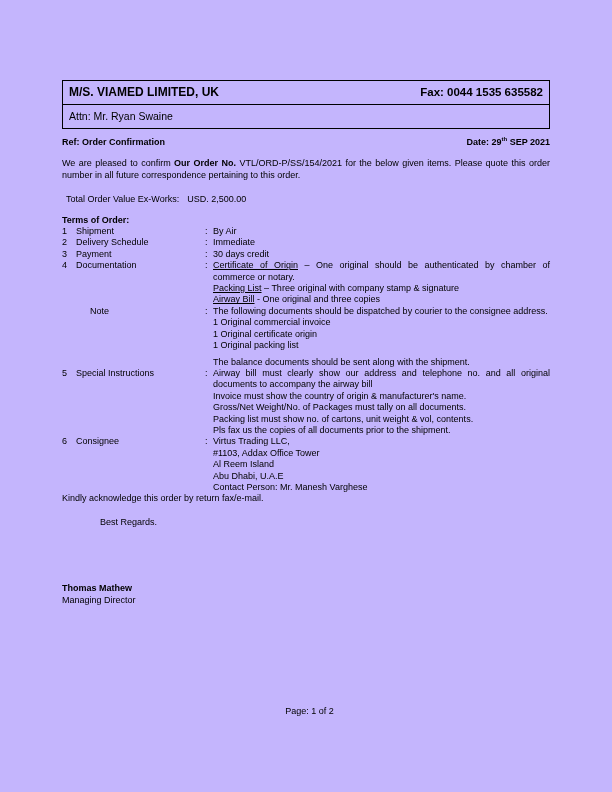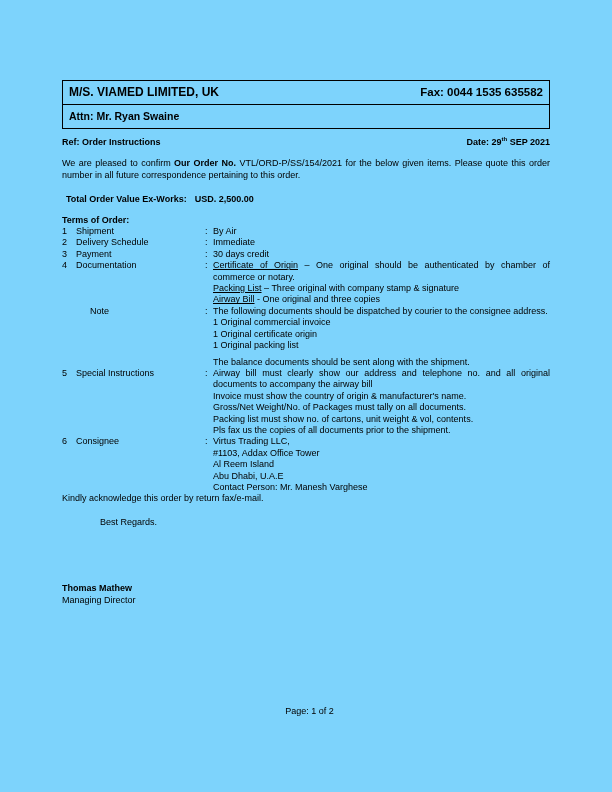--- a/index.html
+++ b/index.html
@@ -1,37 +1,37 @@
 <!DOCTYPE html>
 <html><head>
 <meta charset="utf-8">
 <style>
   * { box-sizing: border-box; }
   html, body { margin: 0; padding: 0; background: #ffffff; }
   .page {
-    width: 612px; height: 792px; margin: 0 auto; background: #7dd3fc;
+    width: 612px; height: 792px; margin: 0 auto; background: #c4b5fd;
     font-family: "Liberation Sans", sans-serif;
     font-size: 9px; line-height: 11.4px; color: #000;
     position: relative; padding: 80px 62px 0 62px;
   }
   
   .hdr { border: 1.5px solid #000; }
   .hdr-row { display: flex; justify-content: space-between; align-items: baseline; padding: 4px 6px; line-height: 15px; }
   .hdr-row + .hdr-row { border-top: 1.5px solid #000; }
   .hdr-company { font-weight: bold; font-size: 12px; }
   .hdr-fax { font-weight: bold; font-size: 11.5px; }
-  .hdr-attn { font-weight: bold; font-size: 10.5px; }
+  .hdr-attn { font-weight: normal; font-size: 10.5px; }
   .hdr-order-label { font-weight: bold; font-size: 10px; }
   .hdr-order-value { font-size: 9.5px; }
   
   .ref-row { display: flex; justify-content: space-between; margin-top: 8px; font-weight: bold; }
   .ref-row sup { font-size: 6px; vertical-align: super; line-height: 0; }
   
   .intro { margin: 10px 0 0 0; text-align: justify; }
-  .total { margin: 13px 0 0 0; font-weight: bold; padding-left: 4px; }
+  .total { margin: 13px 0 0 0; font-weight: normal; padding-left: 4px; }
   .total .total-value { margin-left: 8px; }
   .terms-heading { margin: 9px 0 0 0; font-weight: bold; }
   .terms { margin-top: 0; }
   
   .trow { display: grid; grid-template-columns: 14px 129px 8px 1fr; align-items: start; }
   .tcontent { text-align: justify; }
   .note-label { padding-left: 14px; }
   .u { text-decoration: underline; }
   .balance-line { margin-top: 5px; }
   .ack { }
@@ -50,21 +50,21 @@
     <div class="hdr-row">
       <span class="hdr-company">M/S. VIAMED LIMITED, UK</span>
       <span class="hdr-fax">Fax: 0044 1535 635582</span>
     </div>
     <div class="hdr-row">
       <span class="hdr-attn">Attn: Mr. Ryan Swaine</span>
     </div>
   </div>
 
   <div class="ref-row">
-    <span>Ref: Order Instructions</span>
+    <span>Ref: Order Confirmation</span>
     <span><span>Date: 29</span><sup>th</sup><span> SEP 2021</span></span>
   </div>
 
   <p class="intro"><span>We are pleased to confirm </span><b>Our Order No.</b><span> VTL/ORD-P/SS/154/2021 for the below given items. Please quote this order number in all future correspondence pertaining to this order.</span></p>
 
   <p class="total"><span>Total Order Value Ex-Works:</span><span class="total-value">USD. 2,500.00</span></p>
 
   <p class="terms-heading">Terms of Order:</p>
 
   <div class="terms">

